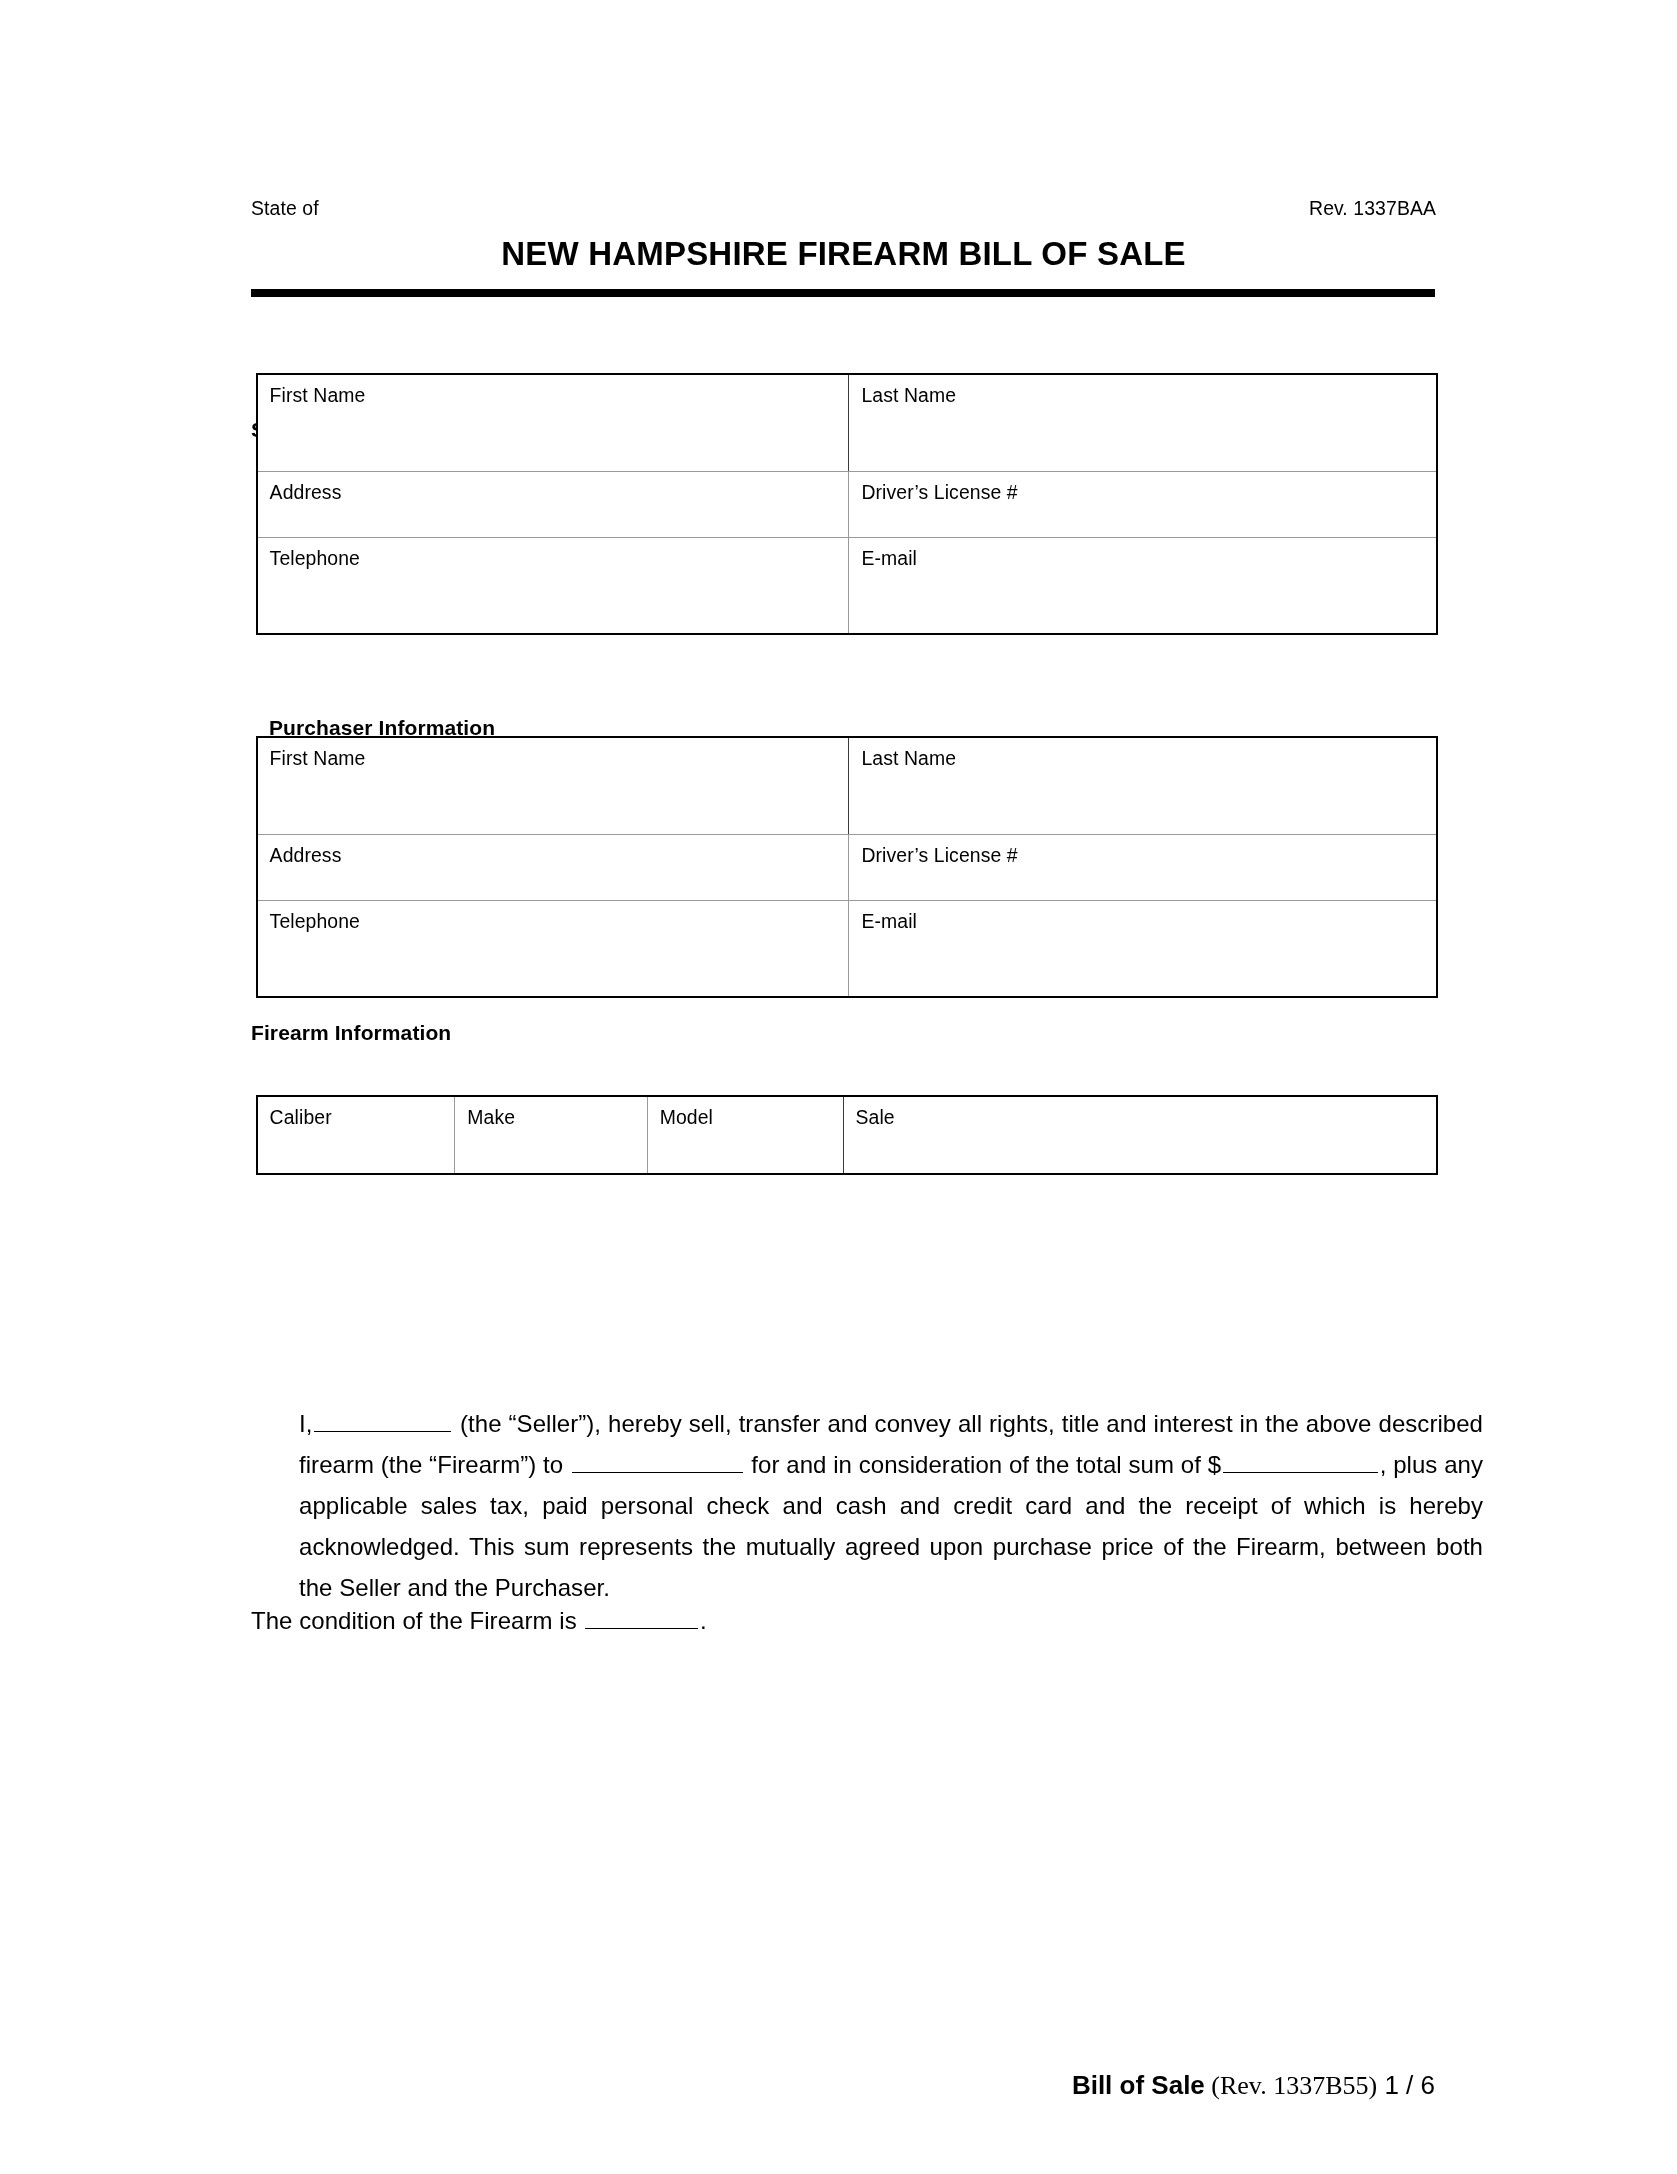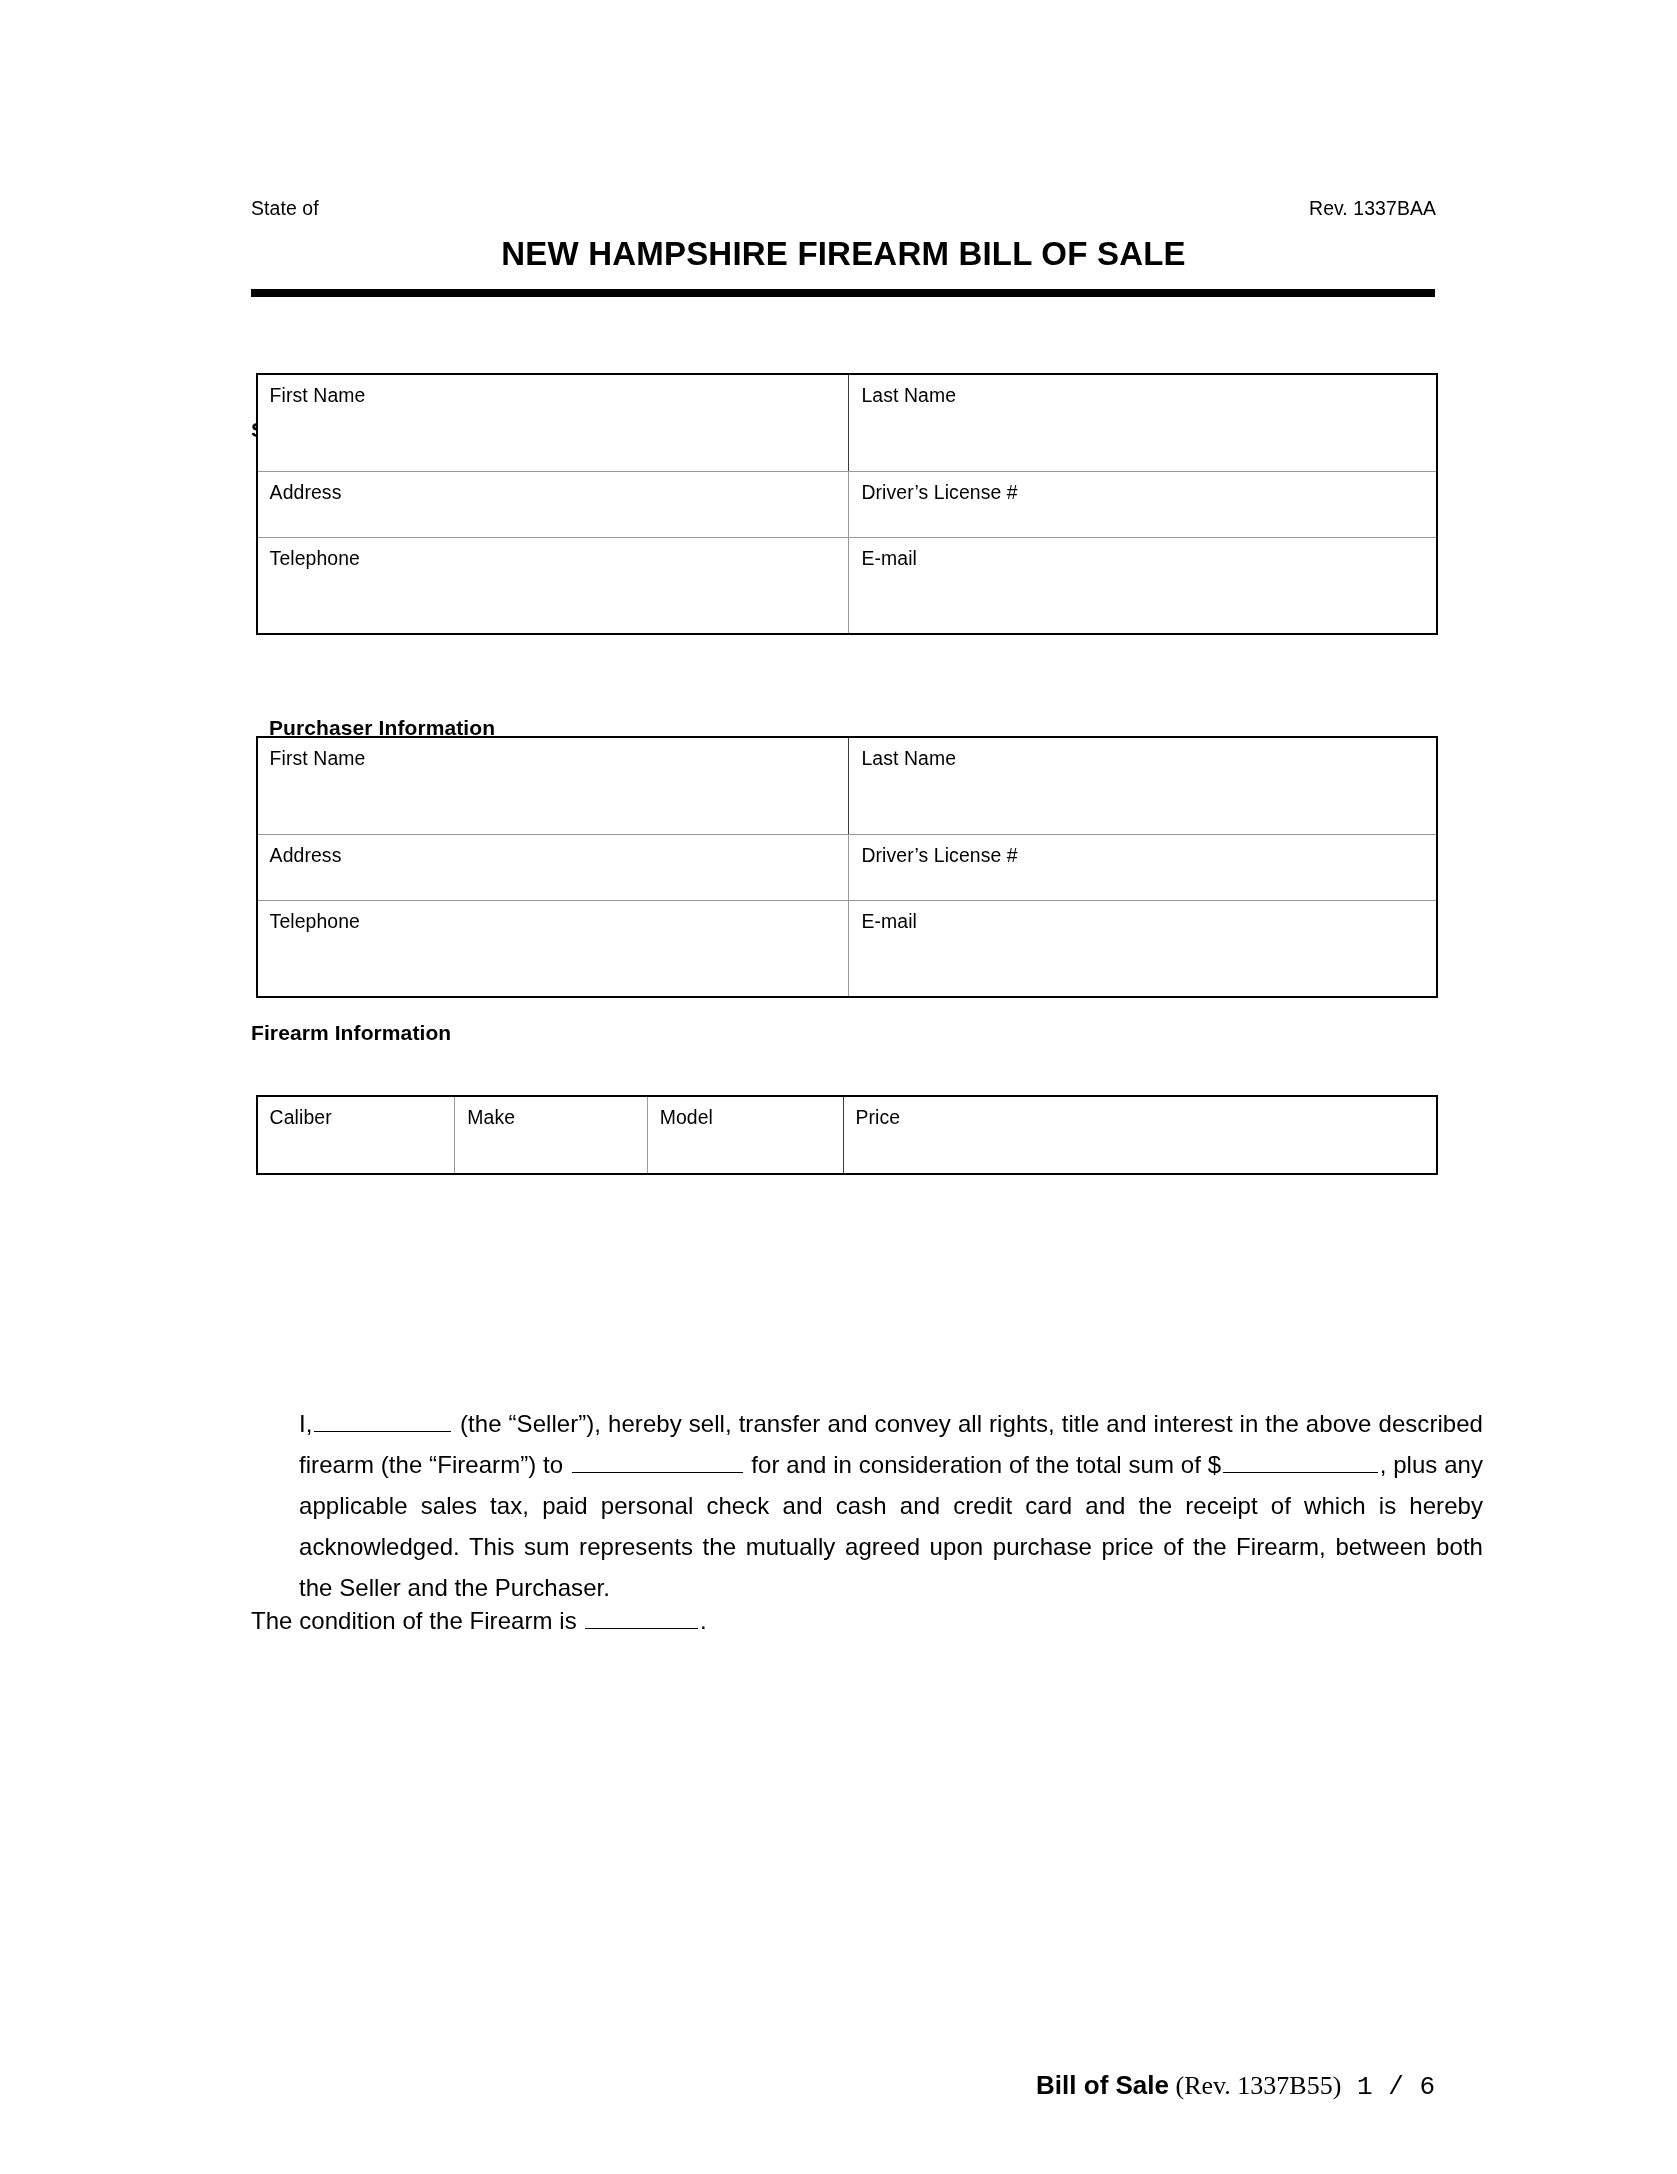--- a/index.html
+++ b/index.html
@@ -163,21 +163,21 @@
   }
   .f-title {
     font-weight: bold;
     font-family: "Liberation Sans", sans-serif;
   }
   .f-rev {
     font-family: "Liberation Serif", serif;
     font-weight: normal;
   }
   .f-page {
-    font-family: Liberation Mono, monospace;
+    font-family: Liberation Sans, sans-serif;
     font-weight: normal;
   }
 </style>
 </head>
 <body>
 
 <div class="page">
   <div class="content">
 
     <div class="doc-header">
@@ -265,21 +265,21 @@
           <td>
             <span>Caliber</span>
           </td>
           <td>
             <span>Make</span>
           </td>
           <td class="dark-right">
             <span>Model</span>
           </td>
           <td>
-            <span>Price</span>
+            <span>Sale</span>
           </td>
         </tr>
       </tbody>
     </table>
 
     <p class="body-copy bc-main"><span>I,</span><span class="blank b-seller"></span> <span>(the “Seller”), hereby sell, transfer and convey all rights, title and interest in the above described firearm (the “Firearm”) to</span> <span class="blank b-purchaser"></span> <span>for and in consideration of the total sum of $</span><span class="blank b-amount"></span><span>, plus any applicable sales tax, paid personal check and cash and credit card and the receipt of which is hereby acknowledged. This sum represents the mutually agreed upon purchase price of the Firearm, between both the Seller and the Purchaser.</span></p>
 
     <p class="body-copy bc-condition"><span>The condition of the Firearm is</span> <span class="blank b-condition"></span><span>.</span></p>
 
     <div class="doc-footer"><span class="f-title">Bill of Sale</span><span class="f-rev"> (Rev. 1337B55)</span><span class="f-page"> 1 / 6</span></div>

